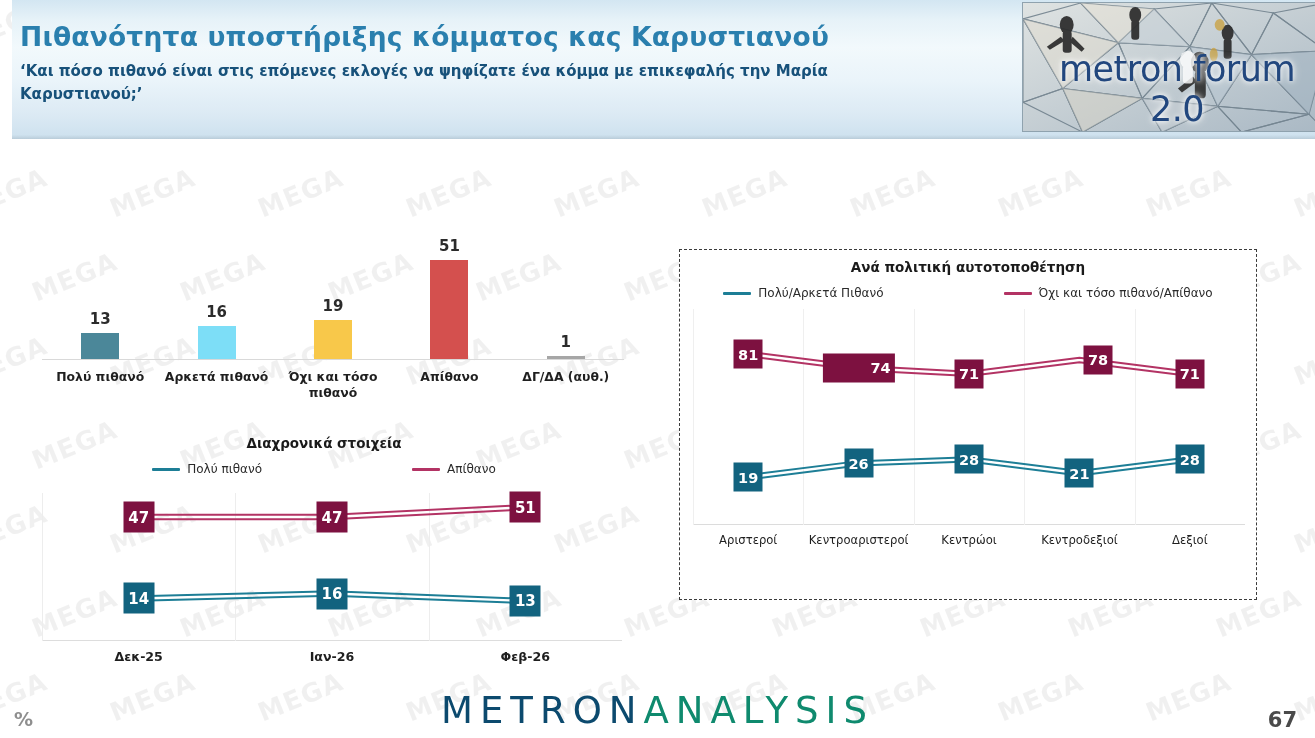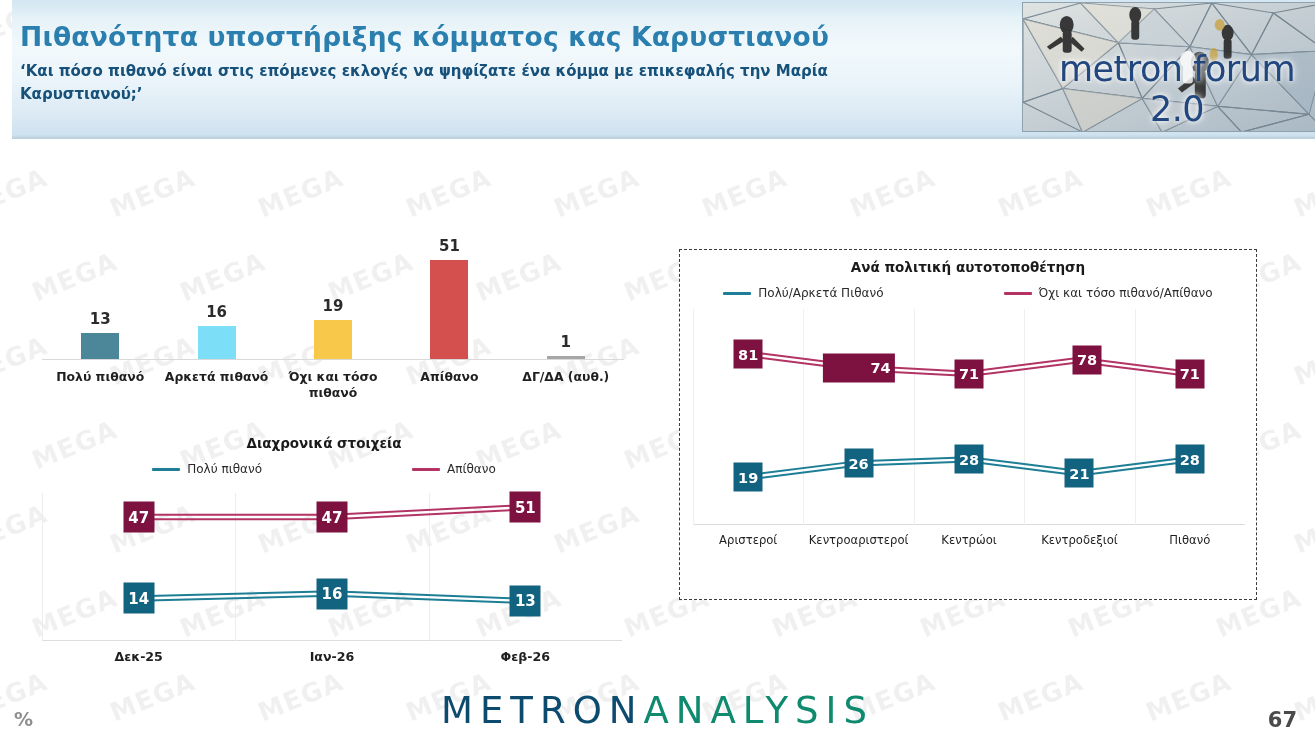--- a/index.html
+++ b/index.html
@@ -399,29 +399,29 @@
           <polyline points="55.2,47.2368 165.60000000000002,61.147199999999984 276,67.10880000000002 386.40000000000003,53.19839999999998 496.8,67.10880000000002" fill="none" stroke="#b33364" stroke-width="2"></polyline>
         </svg>
         <div class="pt-box small" style="background: rgb(18, 99, 127); left: 55.2px; top: 168.243px;">19</div>
         <div class="pt-box small" style="background: rgb(18, 99, 127); left: 165.6px; top: 154.333px;">26</div>
         <div class="pt-box small" style="background: rgb(18, 99, 127); left: 276px; top: 150.358px;">28</div>
         <div class="pt-box small" style="background: rgb(18, 99, 127); left: 386.4px; top: 164.269px;">21</div>
         <div class="pt-box small" style="background: rgb(18, 99, 127); left: 496.8px; top: 150.358px;">28</div>
         <div class="pt-box small" style="background: rgb(125, 17, 64); left: 55.2px; top: 45.0368px;">81</div>
         <div class="pt-box small" style="background: rgb(125, 17, 64); left: 165.6px; top: 58.9472px; padding-left: 48px;">74</div>
         <div class="pt-box small" style="background: rgb(125, 17, 64); left: 276px; top: 64.9088px;">71</div>
-        <div class="pt-box small" style="background: rgb(125, 17, 64); left: 394px; top: 50.9984px;">78</div>
+        <div class="pt-box small" style="background: rgb(125, 17, 64); left: 405px; top: 50.9984px;">78</div>
         <div class="pt-box small" style="background: rgb(125, 17, 64); left: 496.8px; top: 64.9088px;">71</div>
       </div>
     <div id="rp-labels">
         <div class="rp-label">Αριστεροί</div>
         <div class="rp-label">Κεντροαριστεροί</div>
         <div class="rp-label">Κεντρώοι</div>
         <div class="rp-label">Κεντροδεξιοί</div>
-        <div class="rp-label">Πιθανό</div>
+        <div class="rp-label">Δεξιοί</div>
       </div>
   </div>
 
   <div id="footer">
     <div id="footer-pct">%</div>
     <div id="footer-logo">
       <span id="fl-metron">METRON</span><span id="fl-analysis">ANALYSIS</span>
     </div>
     <div id="footer-page">67</div>
   </div>

